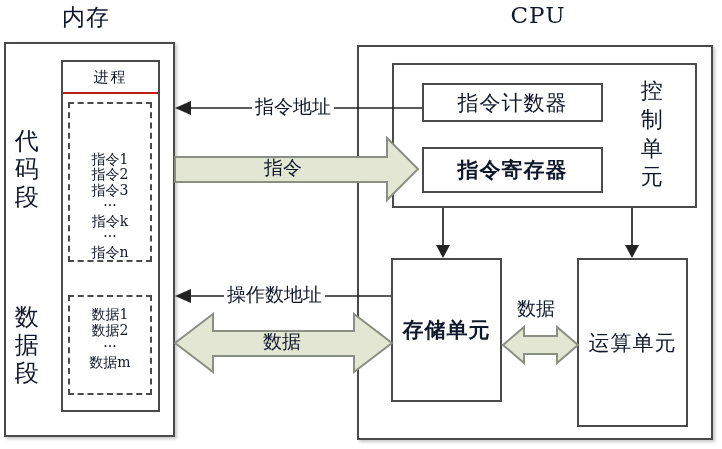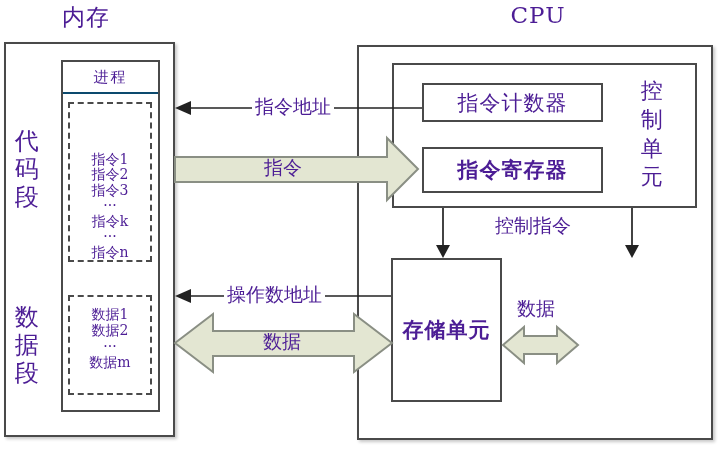--- a/index.html
+++ b/index.html
@@ -1,37 +1,37 @@
 <!DOCTYPE html>
 <html><head>
 <meta charset="utf-8">
 <style>
   html,body{margin:0;padding:0;background:#fff;}
   #stage{
     position:relative;width:722px;height:449px;background:#fff;overflow:hidden;
-    font-family:"DejaVu Serif","Liberation Serif",serif;color:#4c1d95;
+    font-family:"DejaVu Serif","Liberation Serif",serif;color:#0f172a;
   }
   .abs{position:absolute;box-sizing:border-box;}
   .box{border:2px solid #4a4a4a;background:#fff;z-index:1;}
   .shadowed{box-shadow:2px 2px 3px rgba(0,0,0,.22);}
   .title{font-size:23px;text-align:center;z-index:3;letter-spacing:1px;}
   .lbl{font-size:19px;line-height:1.1;white-space:nowrap;z-index:3;}
   .lbl.on-white{background:#fff;padding:0 3px;}
   .unit{display:flex;align-items:center;justify-content:center;font-size:21px;letter-spacing:1px;}
   .v-label{width:1.15em;word-break:break-all;text-align:center;z-index:3;}
   .seg-label{font-size:24px;line-height:1.17;}
   .cu-label{font-size:22px;line-height:1.31;}
   .dashed{border:2px dashed #4a4a4a;background:transparent;z-index:1;
           display:flex;flex-direction:column;align-items:center;}
   .mem-item{font-size:14px;line-height:15.5px;text-align:center;}
   .instr-list{padding-top:11px;justify-content:flex-end;}
   .instr-list .mem-item:last-child{}
   .data-list{padding-top:9px;}
   .data-list .mem-item{line-height:16px;}
-  .proc-header{height:30px;border-bottom:2px solid #0c4a6e;display:flex;
+  .proc-header{height:30px;border-bottom:2px solid #b91c1c;display:flex;
                align-items:center;justify-content:center;font-size:15px;letter-spacing:2px;}
   #arrow-svg{position:absolute;left:0;top:0;z-index:2;}
 </style>
 </head>
 <body>
 
 <div id="stage">
 
   <div class="abs title" style="left:36px;top:2px;width:100px;">内存</div>
   <div class="abs title" style="left:488px;top:2px;width:100px;">CPU</div>
@@ -64,20 +64,21 @@
 
   <div class="abs box shadowed" style="left:357px;top:45px;width:356px;height:395px;"></div>
 
   <div class="abs box" style="left:392px;top:63px;width:305px;height:145px;"></div>
   <div class="abs v-label cu-label" style="left:639px;top:77px;">控制单元</div>
 
   <div class="abs box unit" style="left:422px;top:83px;width:181px;height:39px;">指令计数器</div>
   <div class="abs box unit" style="left:422px;top:147px;width:181px;height:46px;font-weight:bold;">指令寄存器</div>
 
   <div class="abs box unit" style="left:391px;top:258px;width:111px;height:144px;font-weight:bold;">存储单元</div>
+  <div class="abs box unit" style="left:577px;top:258px;width:111px;height:169px;">运算单元</div>
 
   <svg id="arrow-svg" width="722" height="449" viewBox="0 0 722 449">
 
     <line x1="188" y1="108" x2="422" y2="108" stroke-width="1.7" stroke="#222222"></line>
     <polygon points="175,108 191,101 191,115" fill="#222222"></polygon>
 
     <line x1="188" y1="296" x2="391" y2="296" stroke-width="1.7" stroke="#222222"></line>
     <polygon points="175,296 191,289 191,303" fill="#222222"></polygon>
 
     <line x1="443" y1="208" x2="443" y2="247" stroke-width="1.7" stroke="#222222"></line>
@@ -89,16 +90,15 @@
 
     <polygon points="175,343 213,314 213,331 354,331 354,314 392,343 354,372 354,356 213,356 213,372" stroke-width="2" stroke-linejoin="miter" fill="#e3e6d2" stroke="#8a8f84"></polygon>
 
     <polygon points="503,345 524,327 524,336 557,336 557,327 578,345 557,363 557,354 524,354 524,363" stroke-width="2" stroke-linejoin="miter" fill="#e3e6d2" stroke="#8a8f84"></polygon>
   </svg>
 
   <div class="abs lbl on-white" style="left:252px;top:96px;">指令地址</div>
   <div class="abs lbl" style="left:264px;top:157px;">指令</div>
   <div class="abs lbl on-white" style="left:224px;top:284px;">操作数地址</div>
   <div class="abs lbl" style="left:263px;top:331px;">数据</div>
-  <div class="abs lbl" style="left:495px;top:215px;">控制指令</div>
   <div class="abs lbl" style="left:517px;top:298px;">数据</div>
 
 </div>
 
 </body></html>

